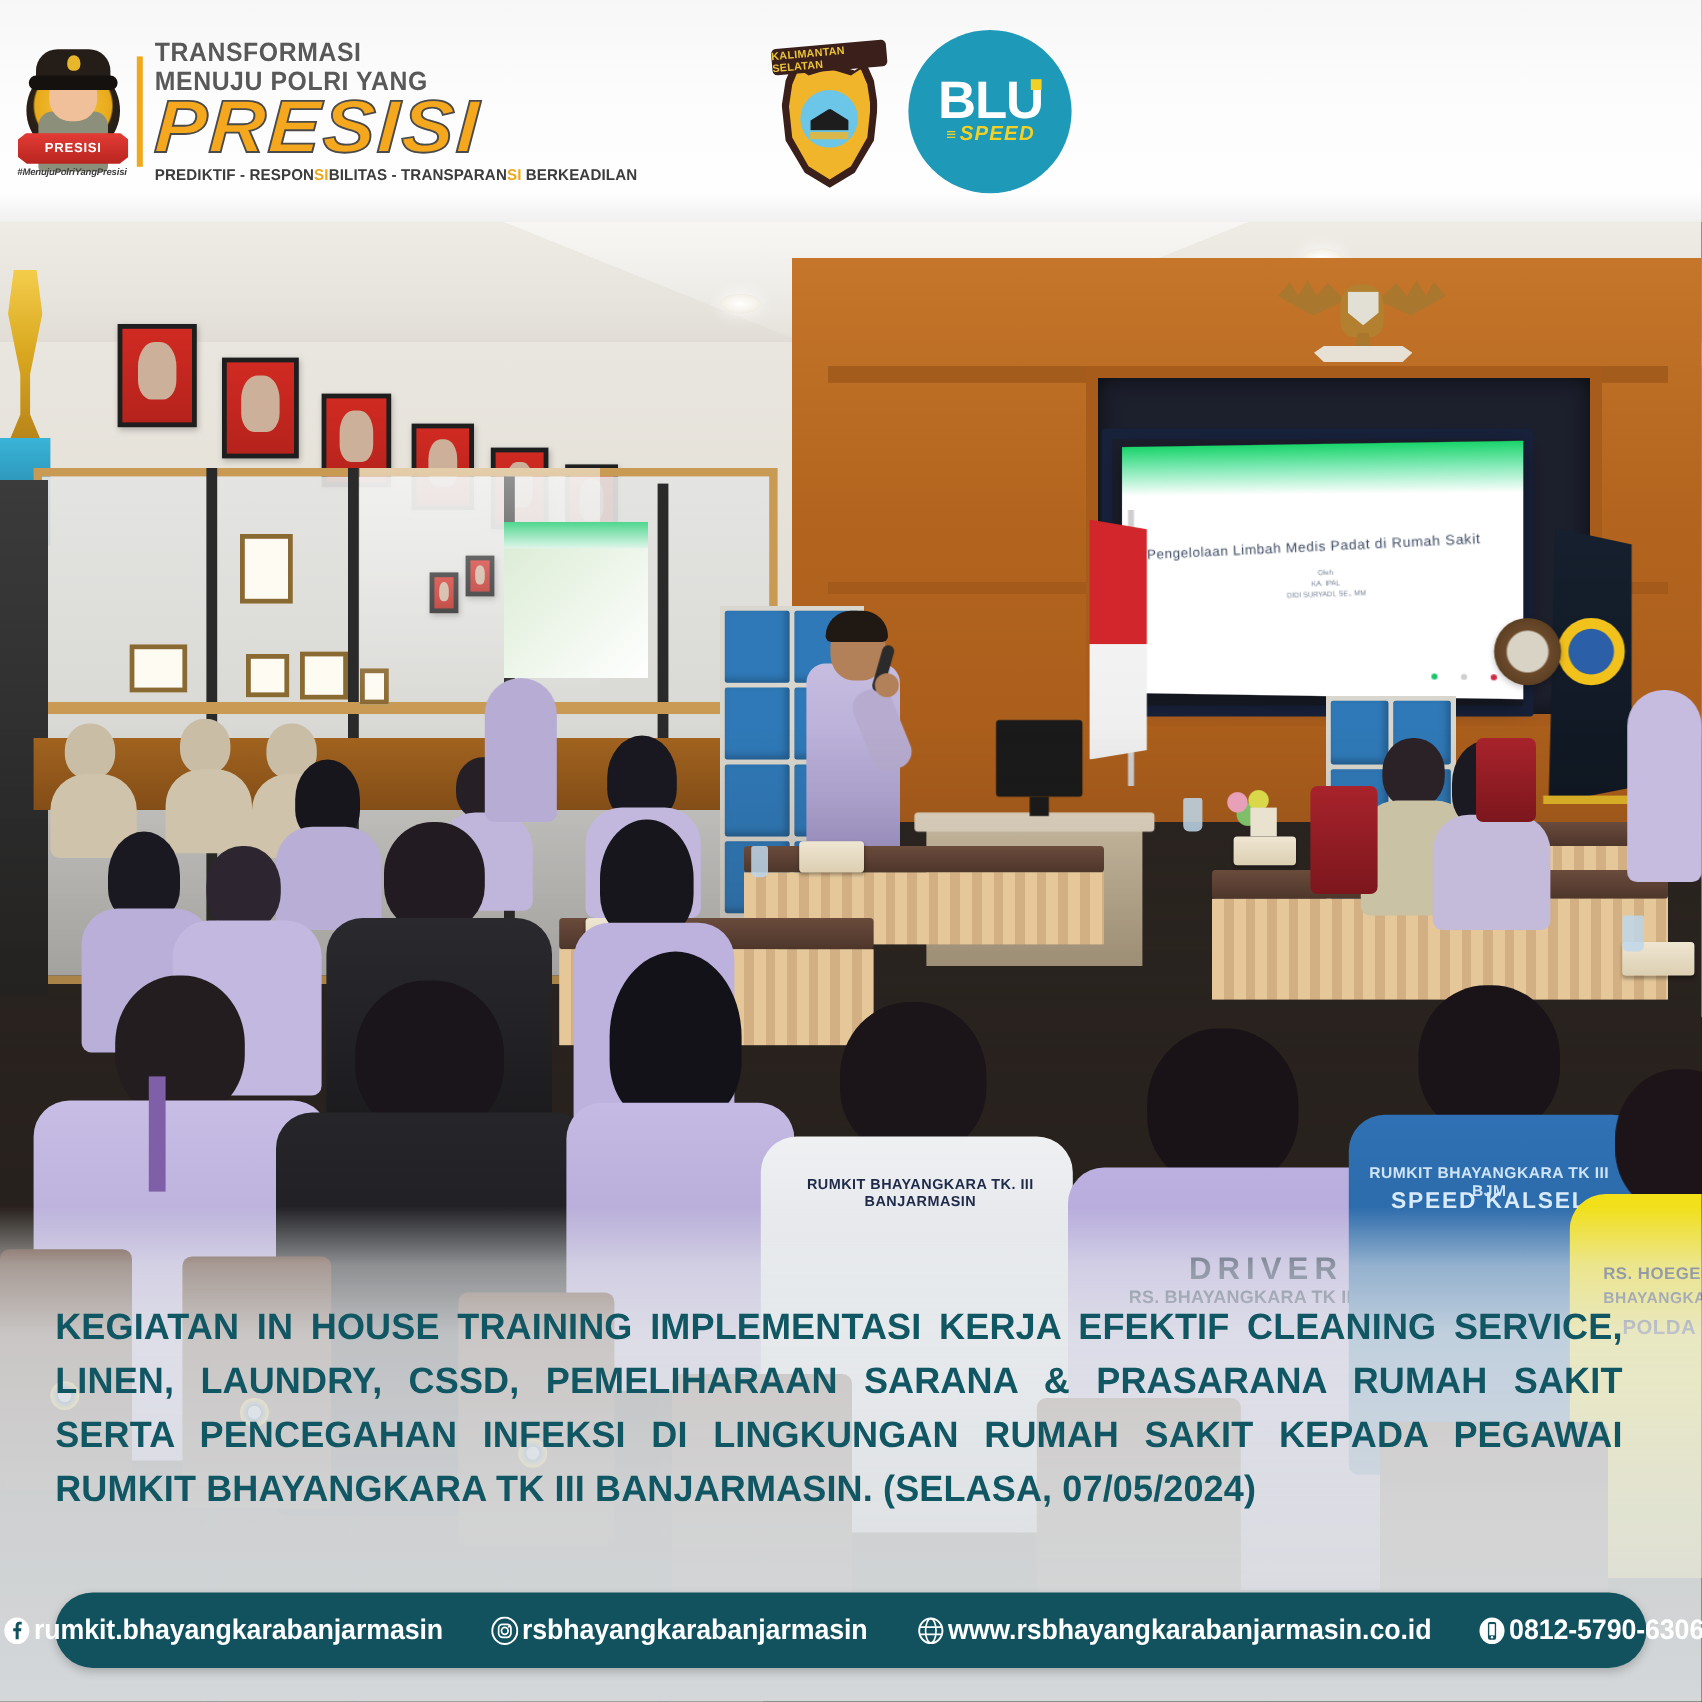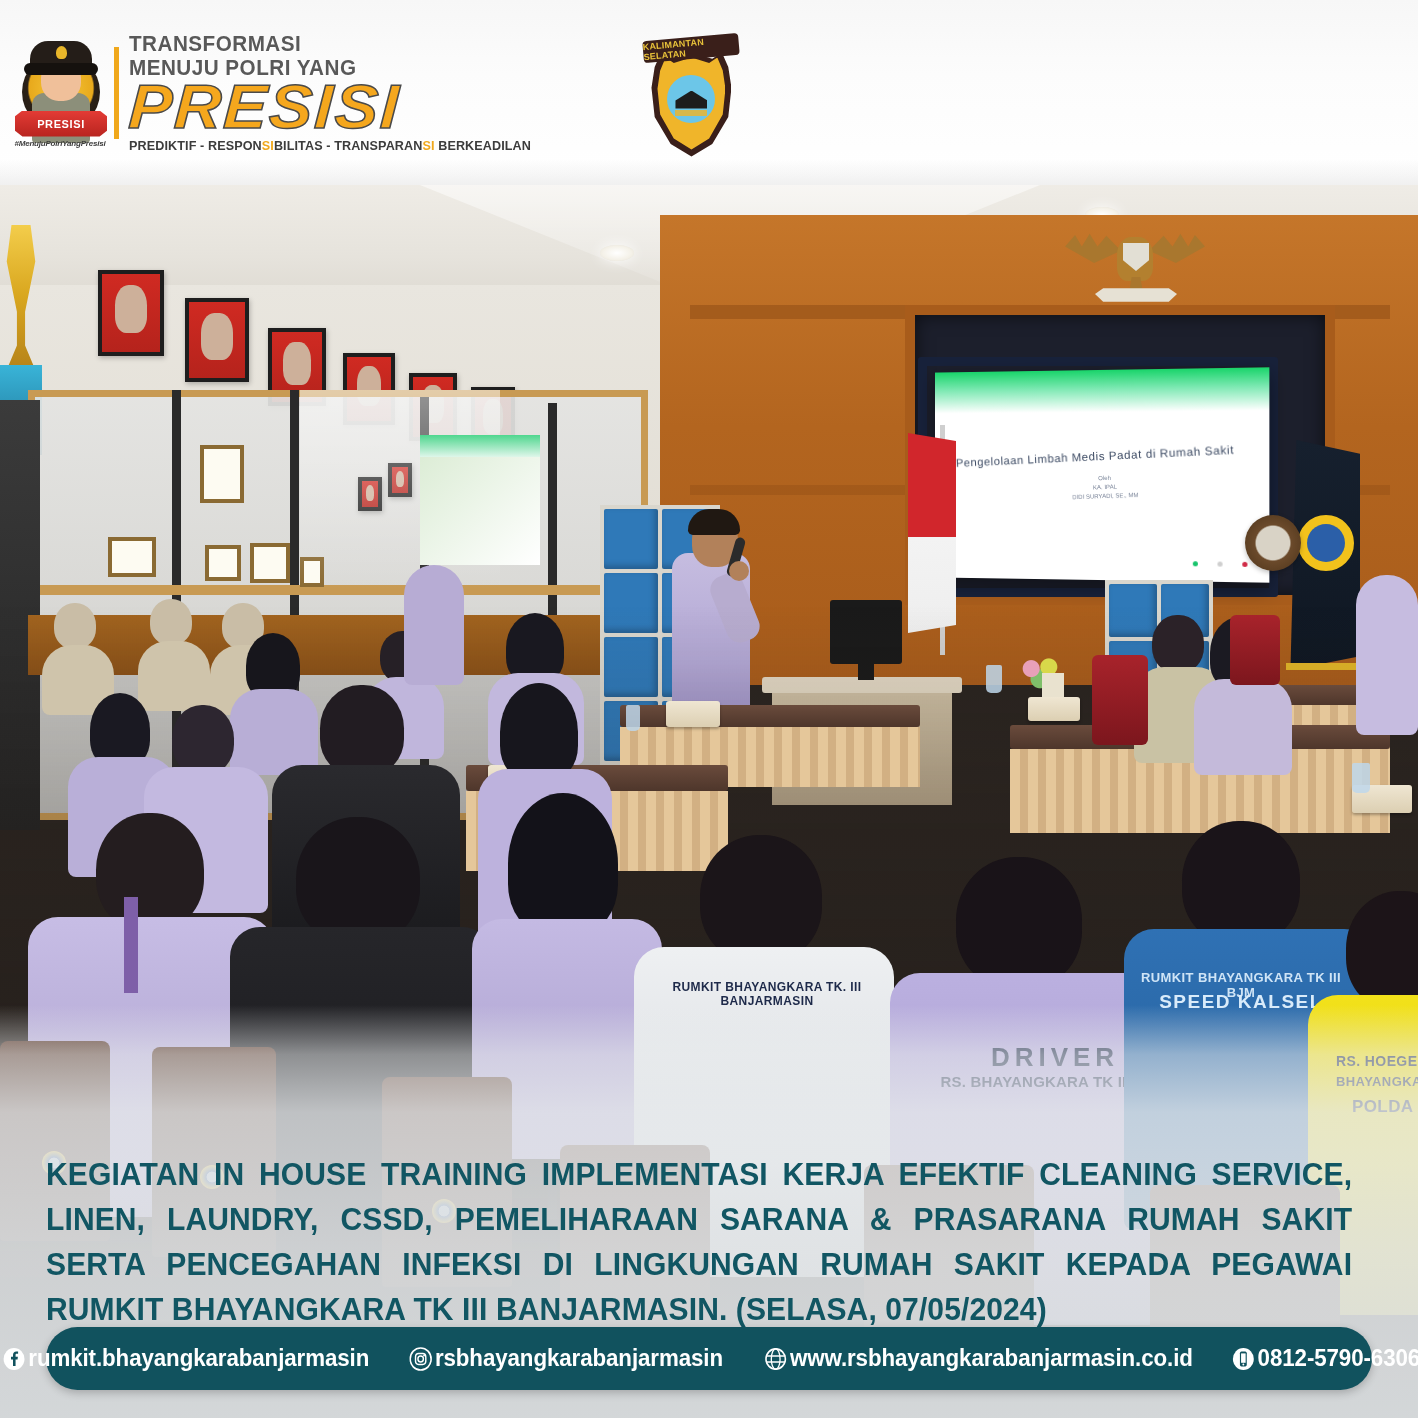--- a/index.html
+++ b/index.html
@@ -379,21 +379,21 @@
     position:absolute; left:0; top:1005px; width:1418px; height:413px; z-index:18;
     background:linear-gradient(180deg,
       rgba(236,238,239,0) 0%,
       rgba(234,237,238,.55) 12%,
       rgba(232,235,237,.80) 26%,
       rgba(231,234,236,.88) 60%,
       rgba(228,232,234,.92) 100%);
     pointer-events:none;
   }
   #caption{
-    position:absolute; left:0; top:1152px; width:1418px; z-index:20;
+    position:absolute; left:0; top:1084px; width:1418px; z-index:20;
     padding:0 46px;
   }
   #caption p{
     color:#115663;
     font-family:"Liberation Sans Narrow","Liberation Sans",sans-serif;
     font-weight:bold;
     font-size:30.5px;
     line-height:45px;
     text-align:justify;
     letter-spacing:.1px;
@@ -454,20 +454,26 @@
       </div>
       <div class="sk-banner">
           <span>KALIMANTAN SELATAN</span>
         </div>
     </div>
   </div>
 
 
 
 
+  <div class="logo-slot" style="margin-left:16px;">
+    <div class="blu">
+      <div class="blu-main"><span>BLU</span><span class="blu-dot"></span></div>
+      <div class="blu-speed">SPEED</div>
+    </div>
+  </div>
 </div>
 
 <div id="photo">
 
   <div class="ph ceiling"></div>
   <div class="ph ceil-vee"></div>
   <div class="ph downlight" style="left:1085px;top:22px;"></div>
   <div class="ph downlight" style="left:600px;top:60px;"></div>
   <div class="ph downlight" style="left:1090px;top:52px;width:26px;height:12px;"></div>
   <div class="ph wall"></div>

